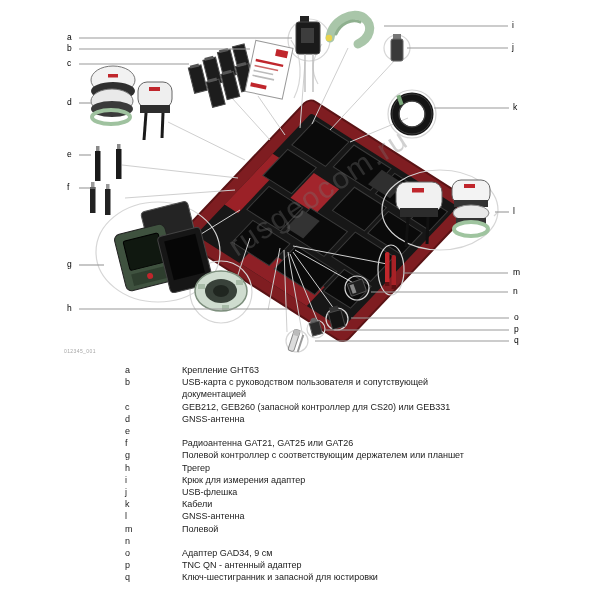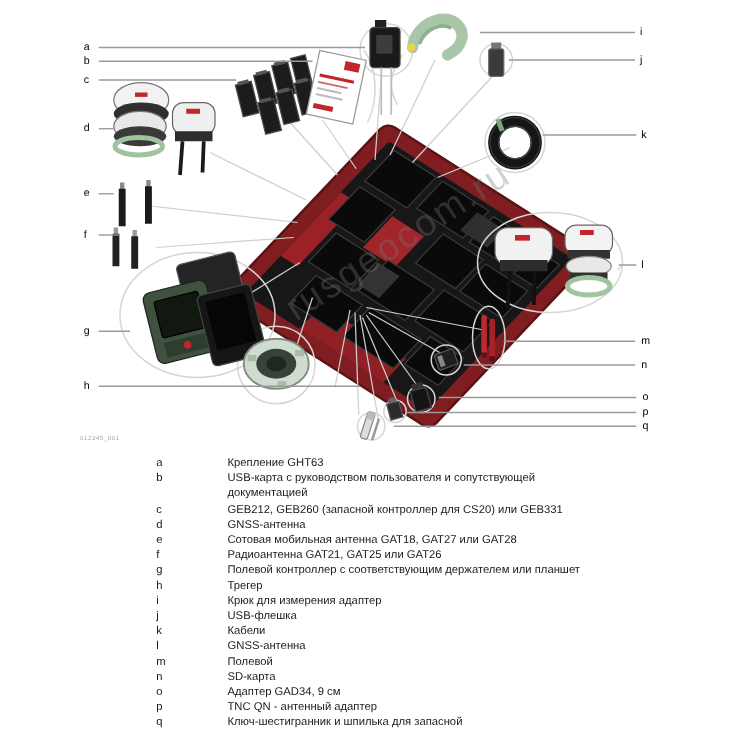--- a/index.html
+++ b/index.html
@@ -297,21 +297,20 @@
   <div class="lrow">
       <span class="lkey">c</span>
       <span class="ltxt">GEB212, GEB260 (запасной контроллер для CS20) или GEB331</span>
     </div>
   <div class="lrow">
       <span class="lkey">d</span>
       <span class="ltxt">GNSS-антенна</span>
     </div>
   <div class="lrow">
       <span class="lkey">e</span>
-      <span class="ltxt">Сотовая мобильная антенна GAT18, GAT27 или GAT28</span>
     </div>
   <div class="lrow">
       <span class="lkey">f</span>
       <span class="ltxt">Радиоантенна GAT21, GAT25 или GAT26</span>
     </div>
   <div class="lrow">
       <span class="lkey">g</span>
       <span class="ltxt">Полевой контроллер с соответствующим держателем или планшет</span>
     </div>
   <div class="lrow">
@@ -333,27 +332,26 @@
   <div class="lrow">
       <span class="lkey">l</span>
       <span class="ltxt">GNSS-антенна</span>
     </div>
   <div class="lrow">
       <span class="lkey">m</span>
       <span class="ltxt">Полевой</span>
     </div>
   <div class="lrow">
       <span class="lkey">n</span>
-      <span class="ltxt">SD-карта</span>
     </div>
   <div class="lrow">
       <span class="lkey">o</span>
       <span class="ltxt">Адаптер GAD34, 9 см</span>
     </div>
   <div class="lrow">
       <span class="lkey">p</span>
       <span class="ltxt">TNC QN - антенный адаптер</span>
     </div>
   <div class="lrow">
       <span class="lkey">q</span>
-      <span class="ltxt">Ключ-шестигранник и шпилька для запасной</span>
+      <span class="ltxt">Ключ-шестигранник и запасной для юстировки</span>
     </div>
 </div>
 
 </body></html>

